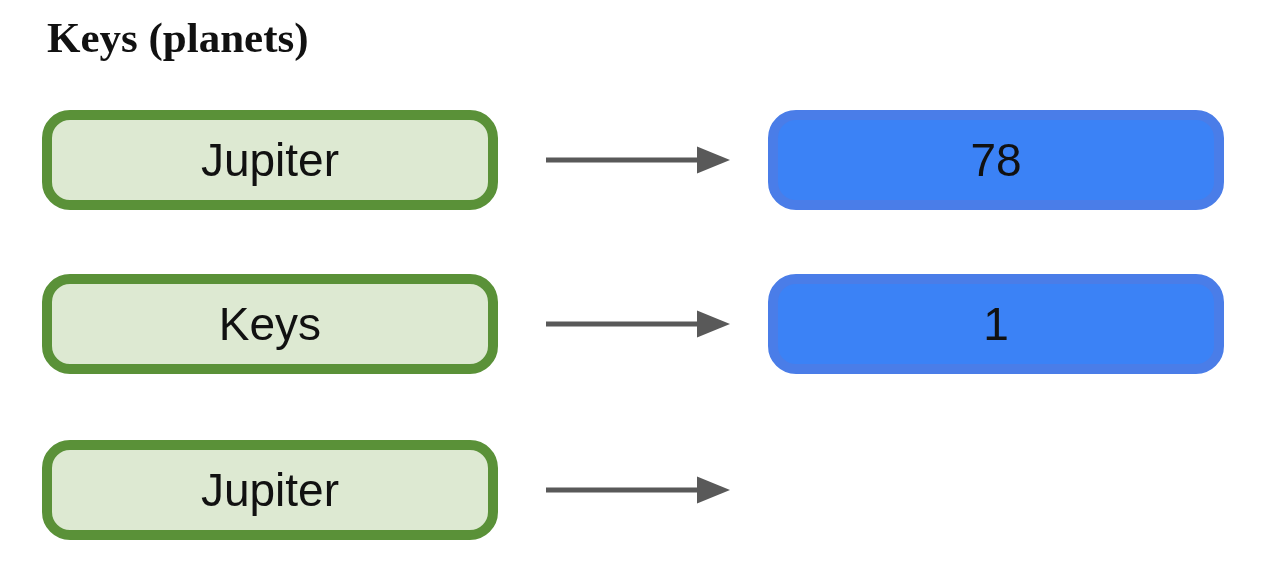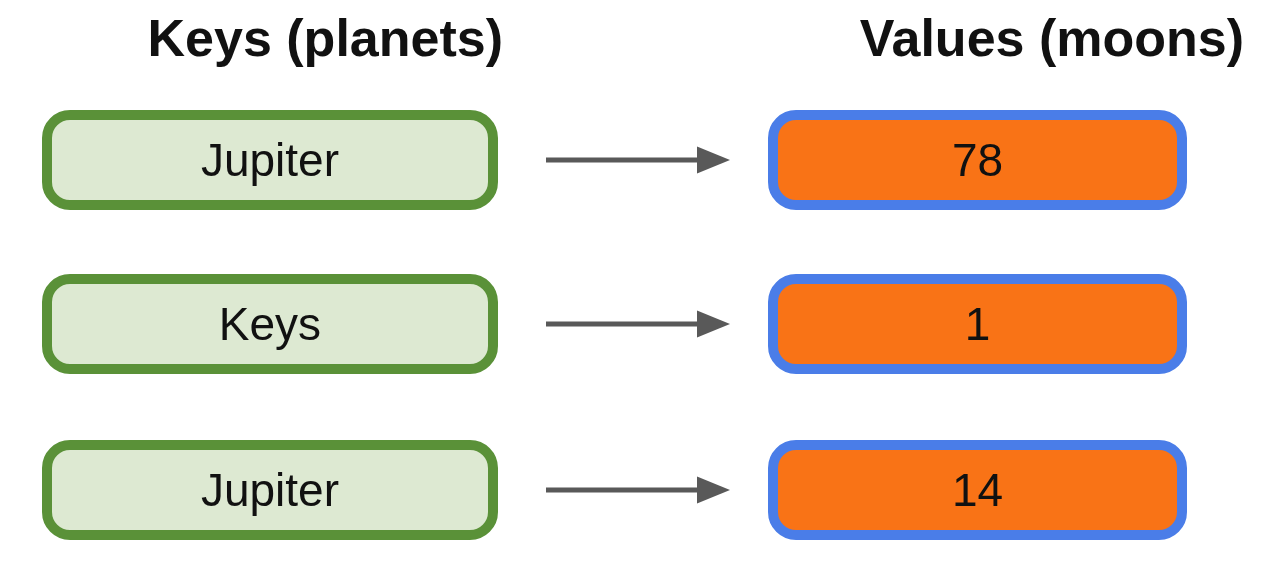--- a/index.html
+++ b/index.html
@@ -13,25 +13,26 @@
     width: 1288px;
     height: 586px;
     background: #ffffff;
     overflow: hidden;
   }
   .col-header {
     position: absolute;
     top: 12px;
     height: 52px;
     line-height: 52px;
-    text-align: right;
-    font-size: 52px;
+    text-align: left;
+    font-size: 43px;
     font-weight: 700;
     color: #111111;
     white-space: nowrap;
+    font-family: Liberation Serif, serif;
   }
   .col-header.keys   { left: 47px;  width: 456px; }
   .col-header.values { left: 785px; width: 459px; }
 
   .row {
     position: absolute;
     left: 0;
     width: 1288px;
     height: 100px;
   }
@@ -53,42 +54,41 @@
     color: #111111;
   }
   .keybox {
     left: 42px;
     width: 456px;
     border: 10px solid var(--green-border, #5a9138);
     background: var(--green-fill, #dde9d2);
   }
   .valuebox {
     left: 768px;
-    width: 419px;
+    width: 456px;
     border: 10px solid var(--blue-border, #4a7de8);
-    background: #f97316;
+    background: #3b82f6;
   }
   .arrow {
     position: absolute;
     left: 546px;
     top: 30px;
     width: 184px;
     height: 40px;
   }
   .arrow line    { stroke: var(--arrow-color, #595959); stroke-width: 5; }
   .arrow polygon { fill:   var(--arrow-color, #595959); }
 </style>
 </head>
 <body>
 
 <div class="canvas">
 
   <div class="col-header keys">Keys (planets)</div>
 
-  <div class="col-header values">Values (moons)</div>
 
   <div class="row r0">
     <div class="keybox">
       <span>Jupiter</span>
     </div>
     <svg class="arrow" viewBox="0 0 184 40">
       <line x1="0" y1="20" x2="153" y2="20"></line>
       <polygon points="151,6.5 184,20 151,33.5"></polygon>
     </svg>
     <div class="valuebox">
@@ -110,18 +110,15 @@
   </div>
 
   <div class="row r2">
     <div class="keybox">
       <span>Jupiter</span>
     </div>
     <svg class="arrow" viewBox="0 0 184 40">
       <line x1="0" y1="20" x2="153" y2="20"></line>
       <polygon points="151,6.5 184,20 151,33.5"></polygon>
     </svg>
-    <div class="valuebox">
-      <span>14</span>
-    </div>
   </div>
 
 </div>
 
 </body></html>

